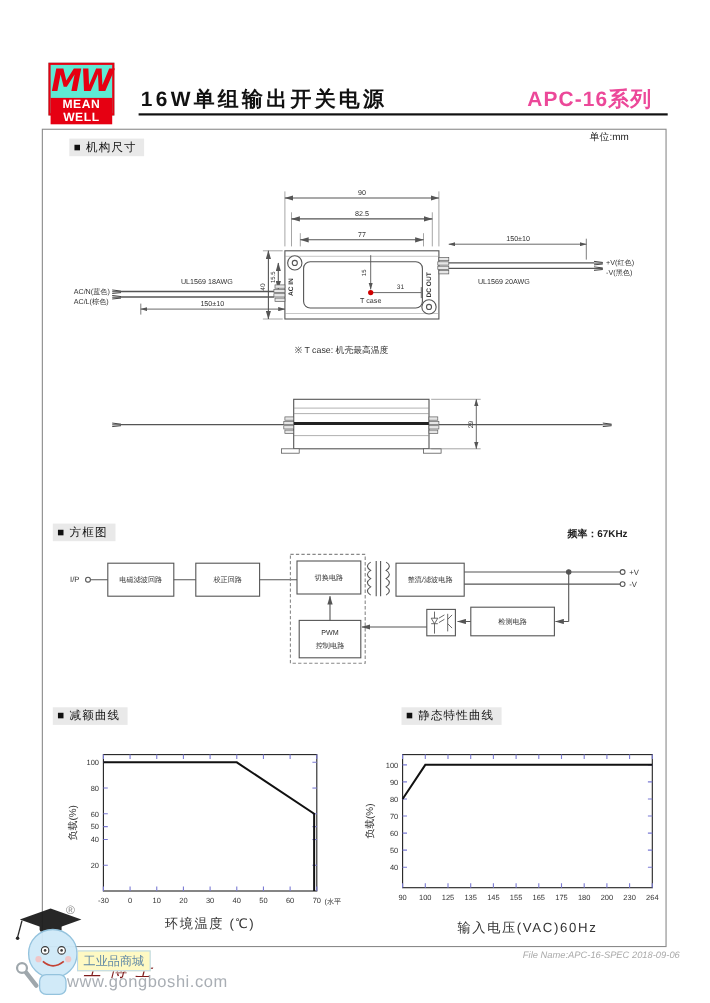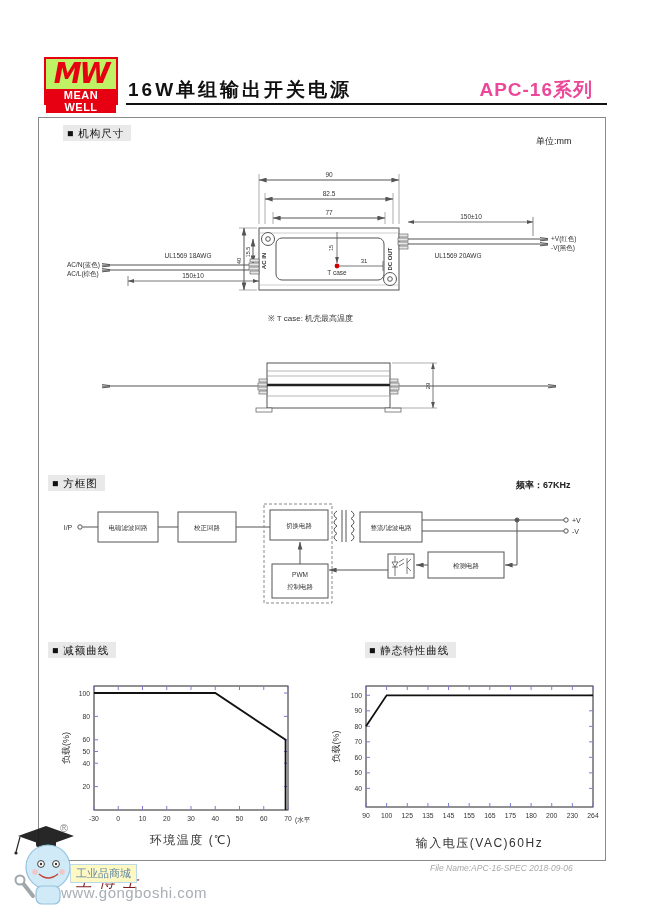--- a/index.html
+++ b/index.html
@@ -1,53 +1,53 @@
 <!DOCTYPE html>
 <html><head>
 <meta charset="utf-8">
 <style>
   html,body{margin:0;padding:0;background:#fff;}
   body{width:645px;height:912px;position:relative;font-family:"Liberation Sans",sans-serif;color:#111;overflow:hidden;}
   .abs{position:absolute;}
   
-  .logo{left:44px;top:57px;width:74px;height:48px;border:2px solid #e60012;background:#bef264;box-sizing:border-box;}
+  .logo{left:44px;top:57px;width:60px;height:48px;border:2px solid #e60012;background:#5eead4;box-sizing:border-box;}
   .logo-mw{display:block;text-align:center;color:#e60012;font-weight:bold;font-style:italic;font-size:28px;line-height:30px;letter-spacing:-2px;font-family:"DejaVu Sans",sans-serif;}
   .logo-band{display:block;background:#e60012;color:#fff;font-size:11px;font-weight:bold;text-align:center;line-height:12px;letter-spacing:.5px;}
   .doc-title{left:128px;top:77px;font-size:19px;font-weight:bold;letter-spacing:3px;}
   .doc-series{top:77px;right:52px;font-size:19px;font-weight:bold;color:#ec4899;letter-spacing:1px;}
   .header-rule{left:126px;top:103px;width:481px;height:2px;background:#111;}
   
   .main-box{left:38px;top:117px;width:568px;height:744px;border:1px solid #8a8a8a;box-sizing:border-box;}
   .sec-label{font-size:10.5px;letter-spacing:1px;}
   .sec-label span{background:#e9e9e9;padding:2px 7px 2px 4px;}
   .small-note{font-size:9px;color:#222;}
   svg{font-family:"Liberation Sans",sans-serif;}
   svg text{fill:#333;}
   
   .wm-name{left:76px;top:872px;font-size:16px;color:#7f1d1d;font-family:"DejaVu Serif",serif;letter-spacing:7px;font-style:italic;}
   .wm-reg{left:60px;top:822px;font-size:11px;color:#888;}
   .wm-shop{left:70px;top:864px;font-size:11px;color:#5f87a5;background:#fef9c3;padding:1px 5px;border:1px solid #bcd9ea;}
   .wm-url{left:16px;top:884px;font-size:15px;color:#a9aeb4;letter-spacing:.5px;margin-left:45px;}
-  .file-name{left:430px;top:863px;width:210px;font-size:8.5px;font-style:italic;color:#aaa;}
+  .file-name{left:408px;top:863px;width:210px;text-align:right;font-size:8.5px;font-style:italic;color:#aaa;}
 </style>
 </head>
 <body>
 
 <div class="abs logo">
   <span class="logo-mw">MW</span>
   <span class="logo-band">MEAN WELL</span>
 </div>
 <div class="abs doc-title">16W单组输出开关电源</div>
 <div class="abs doc-series">APC-16系列</div>
 <div class="abs header-rule"></div>
 
 <div class="abs main-box"></div>
 
 <div class="abs sec-label" style="left:48px;top:127px;padding-left:15px;"><span>■ 机构尺寸</span></div>
-<div class="abs small-note" style="left:536px;top:135px;">单位:mm</div>
+<div class="abs small-note" style="left:536px;top:118px;">单位:mm</div>
 
 <svg class="abs" style="left:40px;top:158px;" width="565" height="272">
   <defs>
     <marker id="arr" viewBox="0 0 10 6" refX="9.5" refY="3" markerWidth="8" markerHeight="5" orient="auto-start-reverse">
       <path d="M0,0 L10,3 L0,6 z" fill="#555"></path>
     </marker>
   </defs>
 
   <g stroke="#555" fill="none" stroke-width="1">
 

